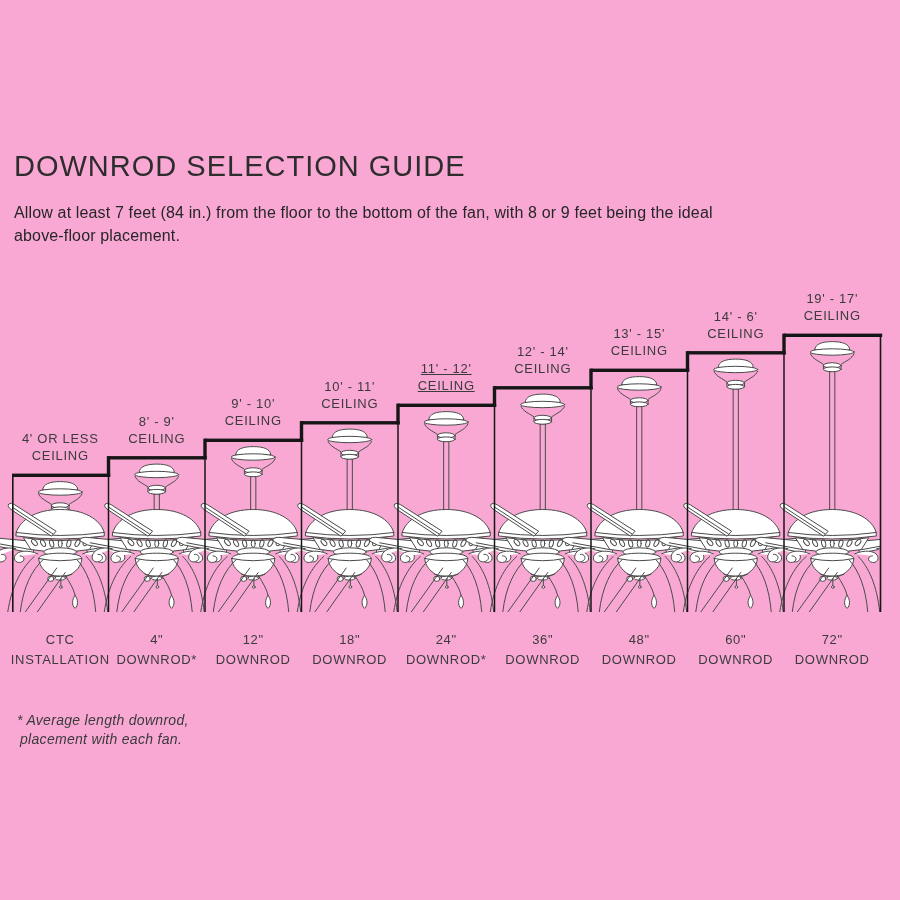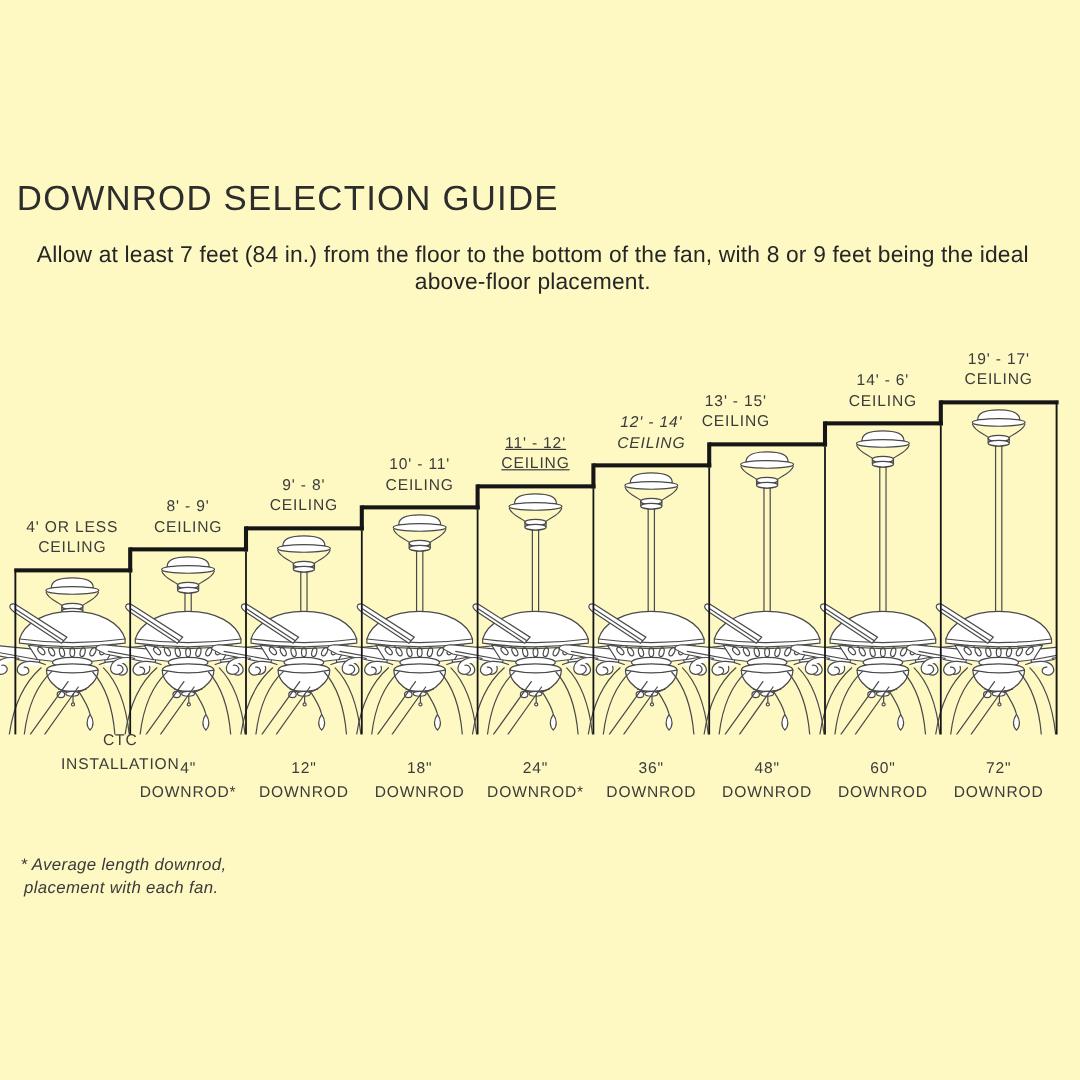--- a/index.html
+++ b/index.html
@@ -1,26 +1,26 @@
 <!DOCTYPE html>
 <html><head>
 <meta charset="utf-8">
 <style>
   html,body{margin:0;padding:0;background:#fff;}
   .page{
-    position:relative;width:900px;height:900px;background:#fef9c3;overflow:hidden;
+    position:relative;width:900px;height:900px;background:#f9a8d4;overflow:hidden;
     font-family:"Liberation Sans",sans-serif;
   }
   .title{
     position:absolute;left:14px;top:150px;margin:0;
     font-size:29px;font-weight:400;letter-spacing:1px;color:#2d2d2d;
   }
   .intro{
     position:absolute;left:14px;top:201px;margin:0;width:860px;
-    font-size:19px;line-height:23px;letter-spacing:0.15px;color:#262626;text-align:center;
+    font-size:16px;line-height:23px;letter-spacing:0.15px;color:#262626;
   }
   .diagram{position:absolute;left:0;top:0;width:900px;height:900px;}
   .diagram svg{position:absolute;left:0;top:0;}
   .clabel,.dlabel{
     position:absolute;text-align:center;color:#3b3b3b;
     font-size:13px;letter-spacing:0.7px;
   }
   .clabel{line-height:17px;}
   .dlabel{line-height:19.5px;}
   .footnote{
@@ -181,32 +181,32 @@
           <rect x="687.5" y="351.1" width="98.2" height="3.4" fill="#161616" stroke="none"></rect>
           <rect x="685.8" y="351.1" width="3.4" height="20.9" fill="#161616" stroke="none"></rect>
           <line x1="687.5" y1="372" x2="687.5" y2="612" stroke-width="1.5"></line>
           <rect x="784" y="333.6" width="98.2" height="3.4" fill="#161616" stroke="none"></rect>
           <rect x="782.3" y="333.6" width="3.4" height="20.9" fill="#161616" stroke="none"></rect>
           <line x1="784" y1="354.5" x2="784" y2="612" stroke-width="1.5"></line>
           <line x1="880.5" y1="334" x2="880.5" y2="612" stroke-width="1.6"></line>
         </g>
 </svg>
       <div class="clabel" style="left: 0px; top: 430px; width: 120.5px;"><span>4' OR LESS</span><br><span>CEILING</span></div>
-      <div class="dlabel" style="left: 0px; top: 607px; width: 120.5px; padding-left: 40px;"><span>CTC</span><br><span>INSTALLATION</span></div>
+      <div class="dlabel" style="left: 0px; top: 630px; width: 120.5px;"><span>CTC</span><br><span>INSTALLATION</span></div>
       <div class="clabel" style="left: 96.5px; top: 412.5px; width: 120.5px;"><span>8' - 9'</span><br><span>CEILING</span></div>
       <div class="dlabel" style="left: 96.5px; top: 630px; width: 120.5px;"><span>4"</span><br><span>DOWNROD*</span></div>
-      <div class="clabel" style="left: 193px; top: 395px; width: 120.5px;"><span>9' - 8'</span><br><span>CEILING</span></div>
+      <div class="clabel" style="left: 193px; top: 395px; width: 120.5px;"><span>9' - 10'</span><br><span>CEILING</span></div>
       <div class="dlabel" style="left: 193px; top: 630px; width: 120.5px;"><span>12"</span><br><span>DOWNROD</span></div>
       <div class="clabel" style="left: 289.5px; top: 377.5px; width: 120.5px;"><span>10' - 11'</span><br><span>CEILING</span></div>
       <div class="dlabel" style="left: 289.5px; top: 630px; width: 120.5px;"><span>18"</span><br><span>DOWNROD</span></div>
       <div class="clabel" style="left: 386px; top: 360px; width: 120.5px; text-decoration: underline;"><span>11' - 12'</span><br><span>CEILING</span></div>
       <div class="dlabel" style="left: 386px; top: 630px; width: 120.5px;"><span>24"</span><br><span>DOWNROD*</span></div>
-      <div class="clabel" style="left: 482.5px; top: 342.5px; width: 120.5px; font-style: italic;"><span>12' - 14'</span><br><span>CEILING</span></div>
+      <div class="clabel" style="left: 482.5px; top: 342.5px; width: 120.5px;"><span>12' - 14'</span><br><span>CEILING</span></div>
       <div class="dlabel" style="left: 482.5px; top: 630px; width: 120.5px;"><span>36"</span><br><span>DOWNROD</span></div>
-      <div class="clabel" style="left: 553px; top: 325px; width: 120.5px;"><span>13' - 15'</span><br><span>CEILING</span></div>
+      <div class="clabel" style="left: 579px; top: 325px; width: 120.5px;"><span>13' - 15'</span><br><span>CEILING</span></div>
       <div class="dlabel" style="left: 579px; top: 630px; width: 120.5px;"><span>48"</span><br><span>DOWNROD</span></div>
       <div class="clabel" style="left: 675.5px; top: 307.5px; width: 120.5px;"><span>14' - 6'</span><br><span>CEILING</span></div>
       <div class="dlabel" style="left: 675.5px; top: 630px; width: 120.5px;"><span>60"</span><br><span>DOWNROD</span></div>
       <div class="clabel" style="left: 772px; top: 290px; width: 120.5px;"><span>19' - 17'</span><br><span>CEILING</span></div>
       <div class="dlabel" style="left: 772px; top: 630px; width: 120.5px;"><span>72"</span><br><span>DOWNROD</span></div>
     </div>
 
   <p class="footnote"><span>* Average length downrod,</span><br><span class="fn2">placement with each fan.</span></p>
 </div>
 

